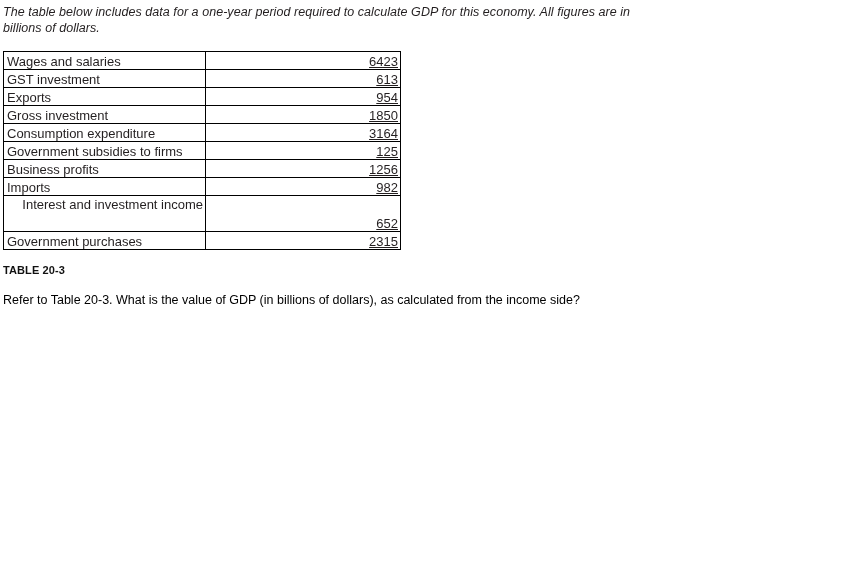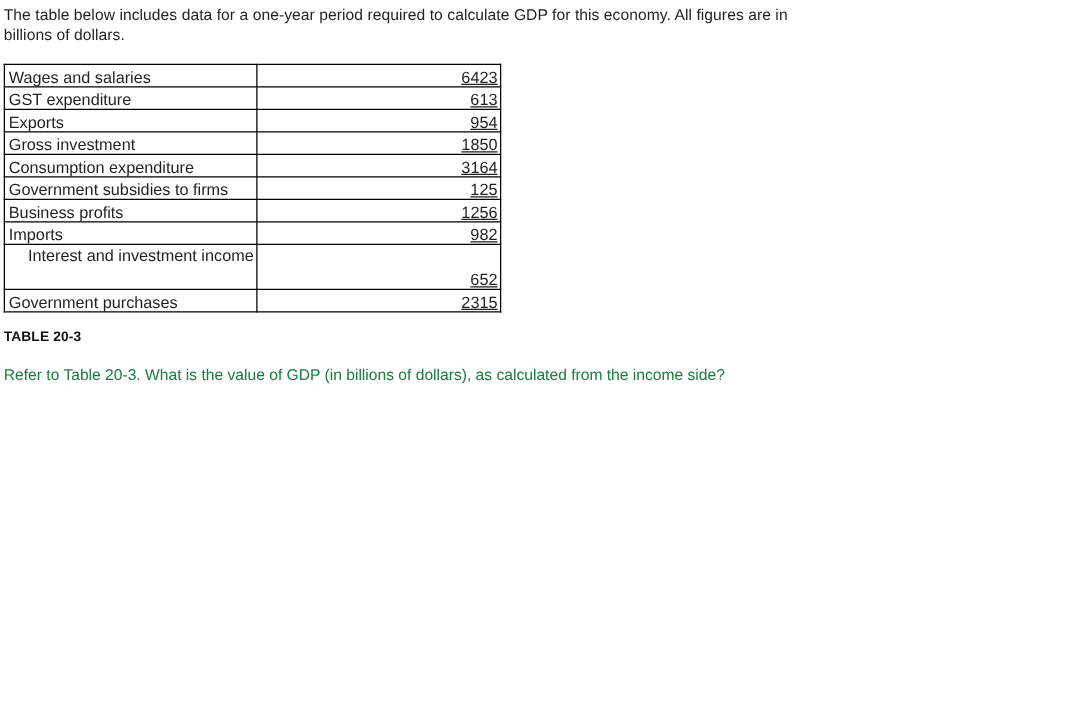--- a/index.html
+++ b/index.html
@@ -24,20 +24,21 @@
     height: 570px;
     overflow: hidden;
   }
 
   
   .intro {
     position: absolute;
     left: 3px;
     top: 4px;
     width: 660px;
+    font-style: italic;
     font-size: 12.5px;
     line-height: 16px;
     color: #231f20;
     letter-spacing: 0.05px;
   }
 
   
   .gdp-table {
     position: absolute;
     left: 3px;
@@ -94,21 +95,21 @@
   }
 
   
   .question {
     position: absolute;
     left: 3px;
     top: 292px;
     width: 700px;
     font-size: 12.5px;
     line-height: 17px;
-    color: #15803d;
+    color: #000000;
   }
 
   
   .options {
     position: absolute;
     left: 46px;
     top: 314px;
     font-size: 12.5px;
     line-height: 17px;
     color: #231f20;
@@ -129,21 +130,21 @@
 
   <div class="intro">The table below includes data for a one-year period required to calculate GDP for this economy. All figures are in billions of dollars.</div>
 
   <table class="gdp-table">
     <tbody>
         <tr>
           <td class="label">Wages and salaries</td>
           <td class="value">6423</td>
         </tr>
         <tr>
-          <td class="label">GST expenditure</td>
+          <td class="label">GST investment</td>
           <td class="value">613</td>
         </tr>
         <tr>
           <td class="label">Exports</td>
           <td class="value">954</td>
         </tr>
         <tr>
           <td class="label">Gross investment</td>
           <td class="value">1850</td>
         </tr>

